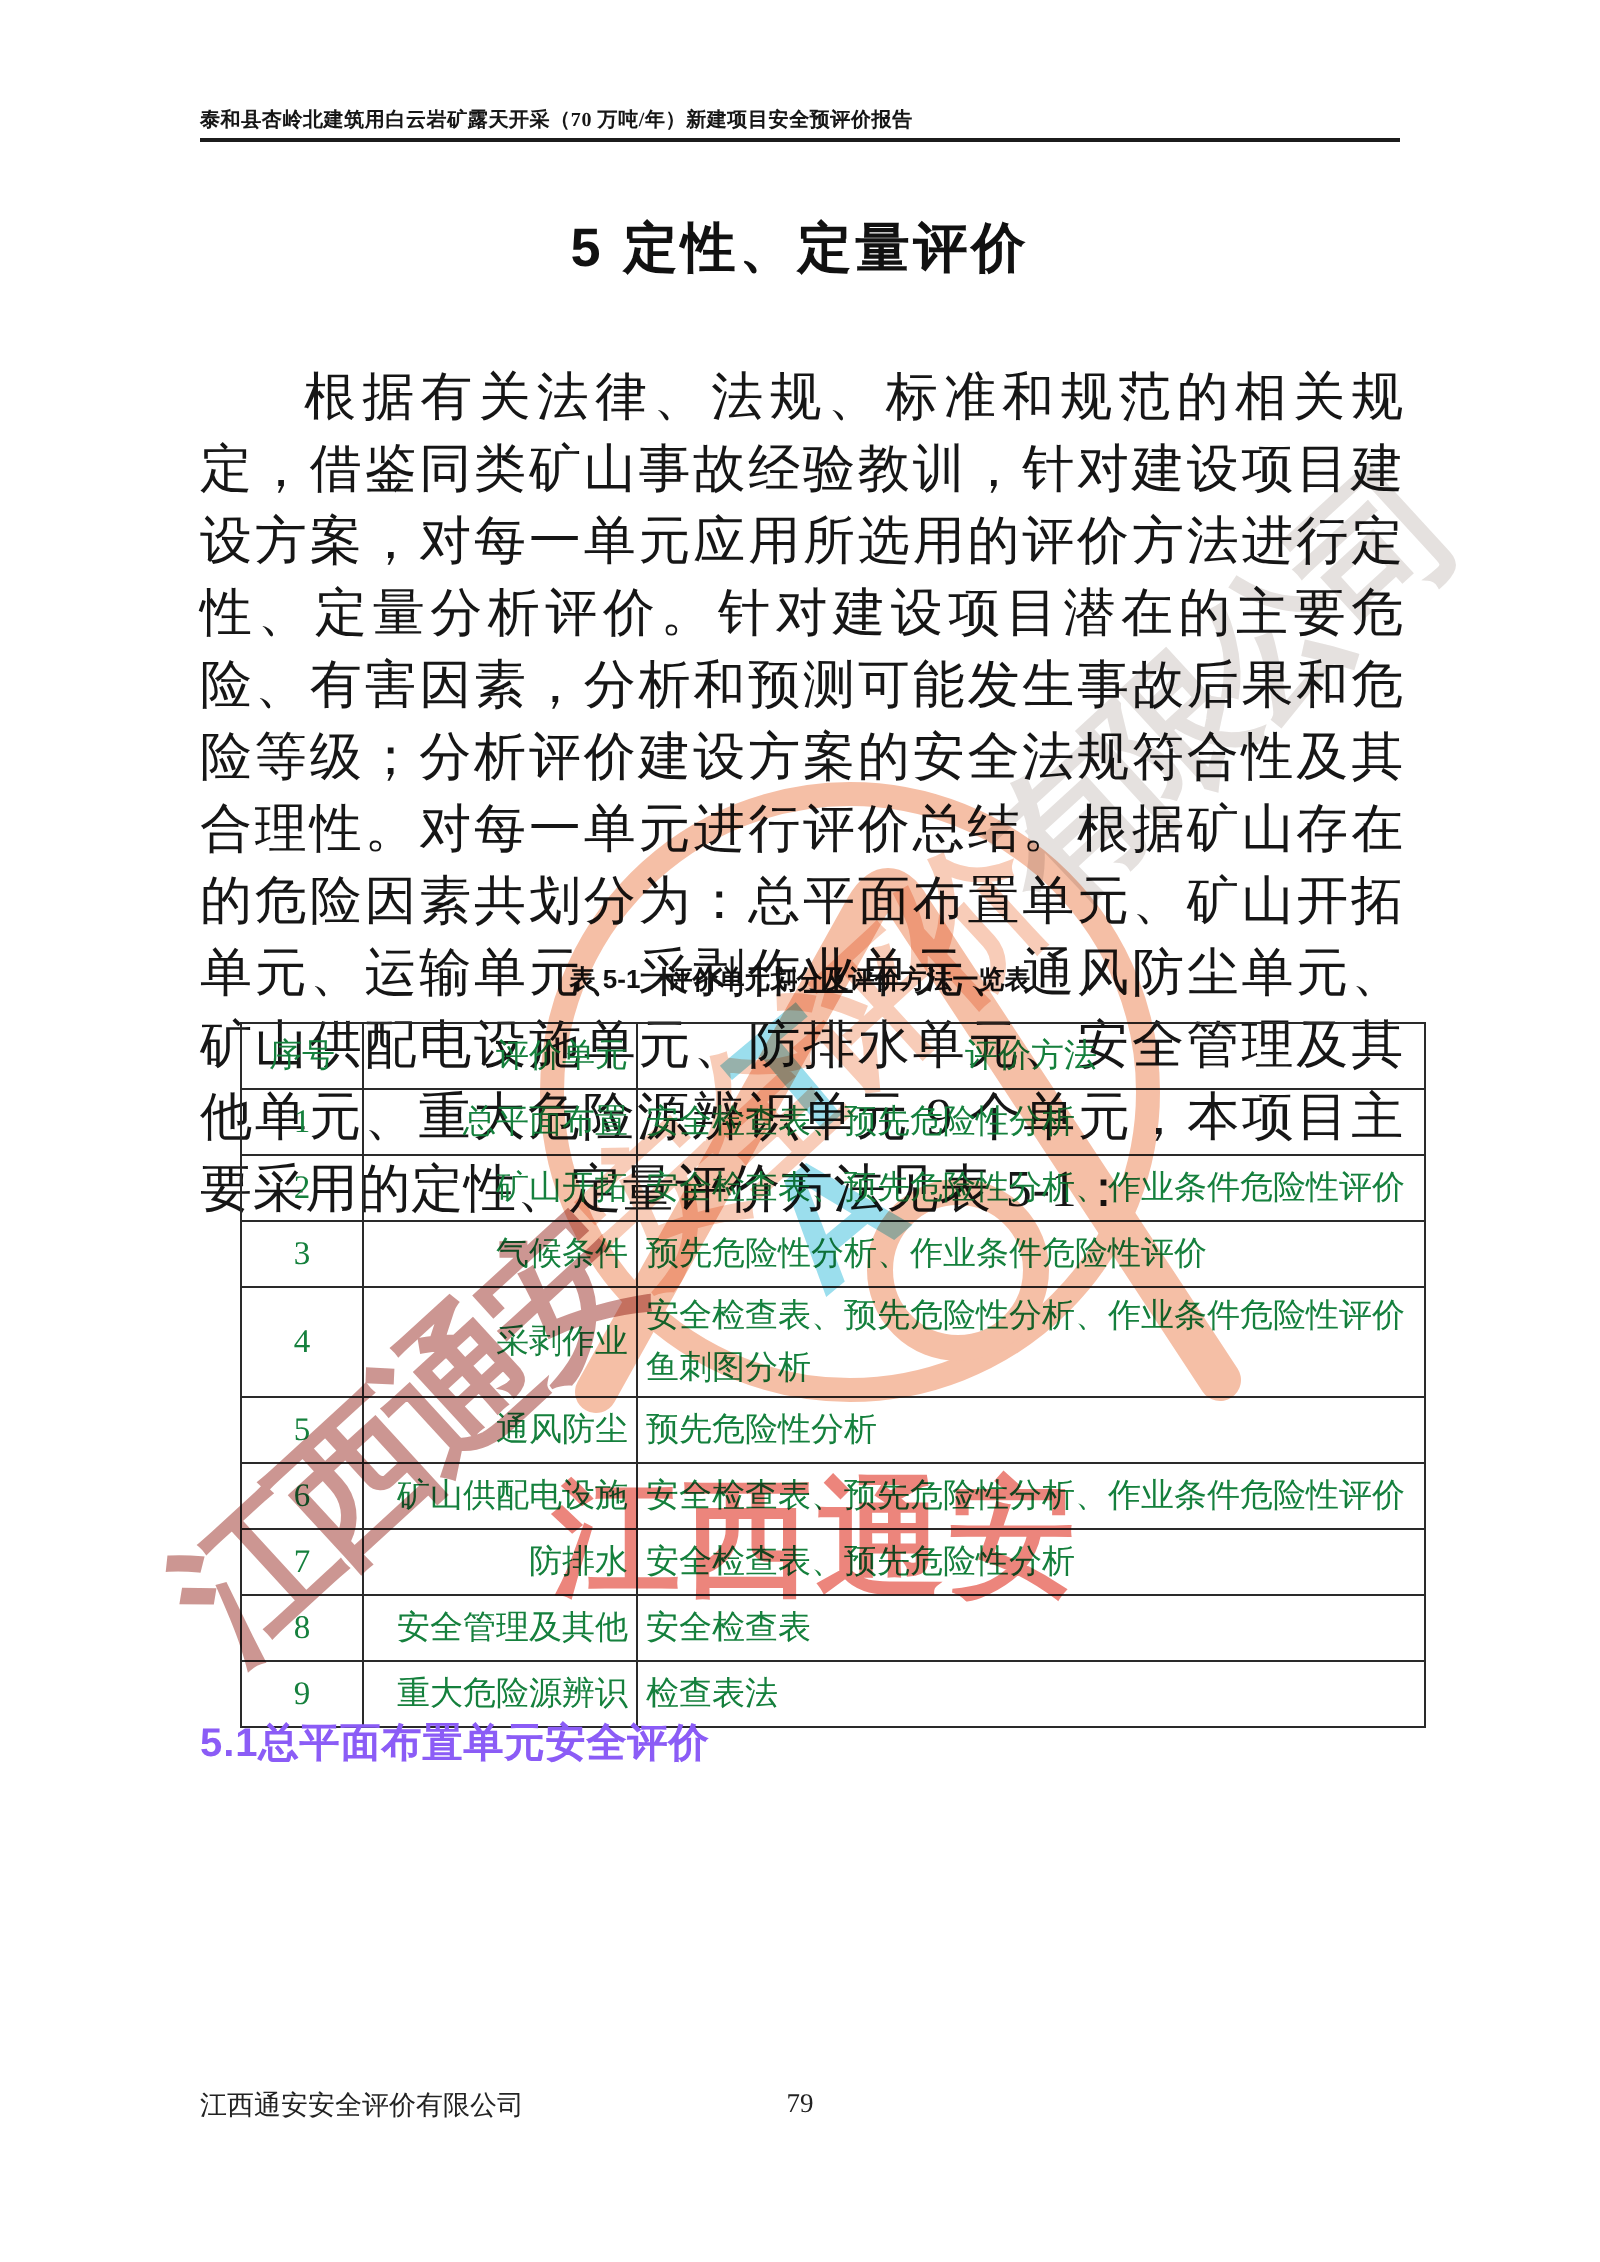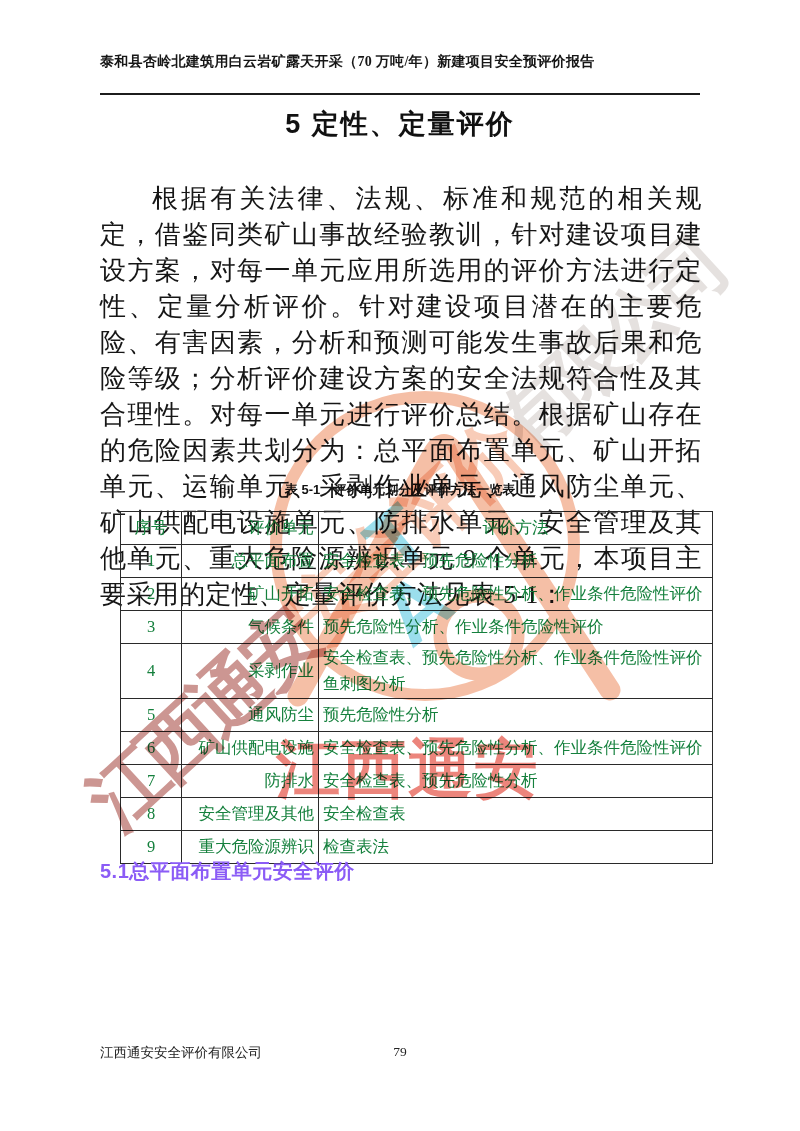--- a/index.html
+++ b/index.html
@@ -6,22 +6,22 @@
   .page {
     position:relative; width:800px; height:1131px; margin:0 auto;
     background:#ffffff; overflow:hidden;
     font-family:"Liberation Serif", serif; color:#161616;
   }
 
   
   .doc-header {
     position:absolute; left:100px; right:100px; top:53px;
     display:flex; justify-content:flex-start; align-items:flex-end;
-    font-size:14px; font-weight:bold; letter-spacing:0.3px;
-    padding-bottom:22px; border-bottom:2px solid #1c1c1c;
+    font-size:10px; font-weight:bold; letter-spacing:0.3px;
+    padding-bottom:2px; border-bottom:2px solid #1c1c1c;
   }
 
   
   .doc-title {
     position:absolute; top:106px; left:0; width:100%; margin:0;
     text-align:center; font-family:"Liberation Sans", sans-serif;
     font-size:27px; font-weight:bold; letter-spacing:2px; color:#111;
   }
   .section-heading {
     position:absolute; top:858px; left:100px; margin:0;

